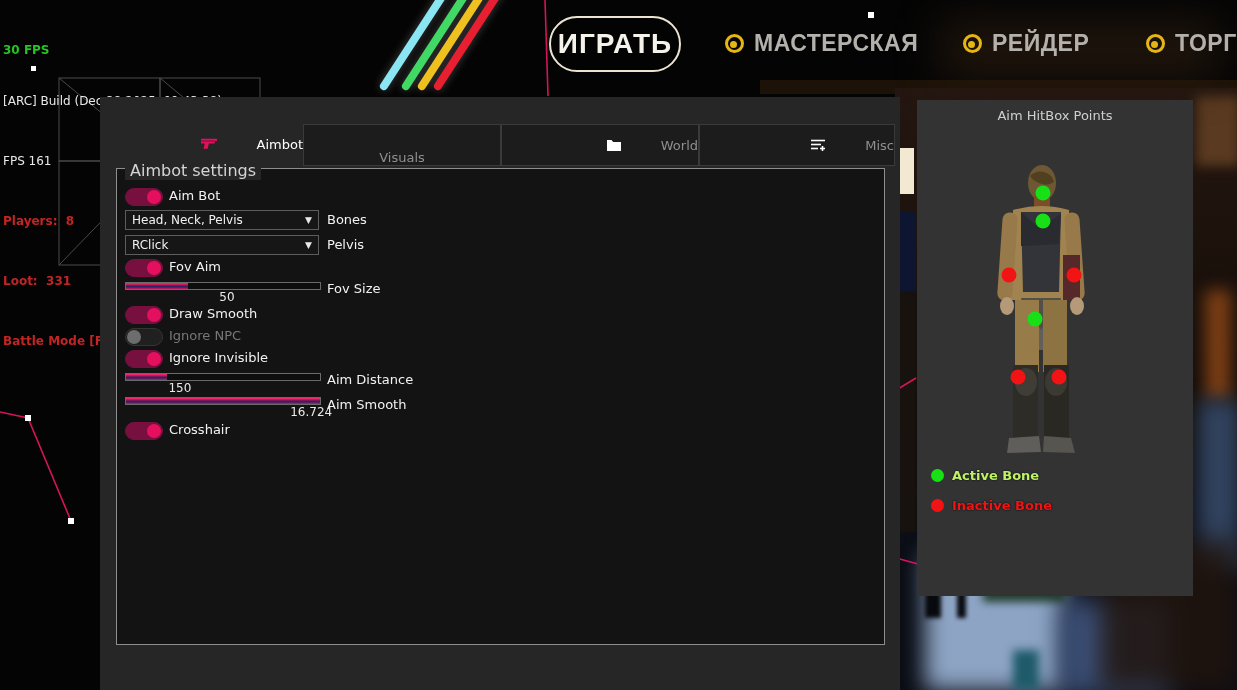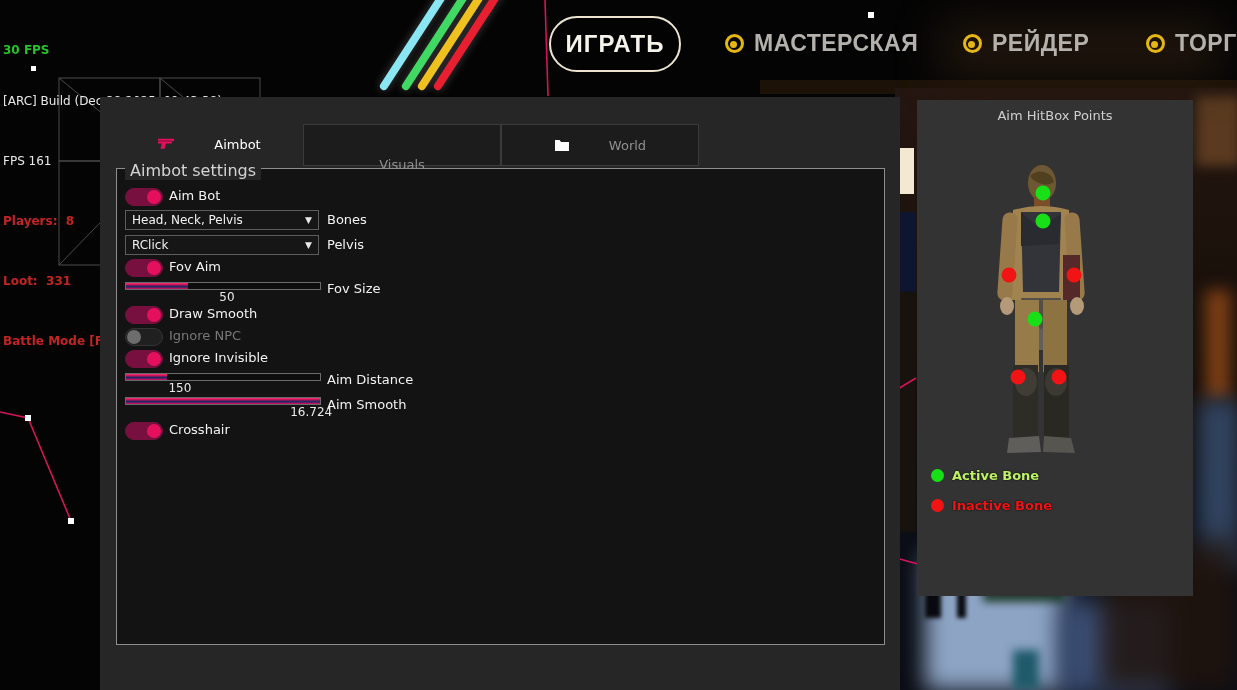--- a/index.html
+++ b/index.html
@@ -38,33 +38,33 @@
 
   
   .hud{left:3px;top:0;font-size:12px;line-height:20px;white-space:pre;}
   .hud div{height:20px;}
   .hud-fps30{color:#27c427;font-weight:bold;margin-bottom:-9px;}
   .hud-white{color:#e9e9e9;}
   .hud-red{color:#c32525;font-weight:bold;}
 
   
   .play-btn{left:549px;top:16px;width:128px;height:52px;border:2px solid #ece4d0;border-radius:30px;
-    display:flex;align-items:center;justify-content:center;color:#f5f2ea;font-size:24px;font-weight:bold;
+    display:flex;align-items:center;justify-content:center;color:#f5f2ea;font-size:28px;font-weight:bold;
     font-family:"Liberation Sans",sans-serif;letter-spacing:1px;background:rgba(0,0,0,.25);}
   .nav-item{top:28px;height:30px;display:flex;align-items:center;gap:10px;color:#b4b1ac;
     font-size:23px;font-weight:bold;font-family:"Liberation Sans",sans-serif;letter-spacing:.5px;}
   .coin{width:13px;height:13px;border:3px solid #e6b614;border-radius:50%;position:relative;}
   .coin::after{content:"";position:absolute;left:2px;top:4px;width:7px;height:7px;border-radius:50%;background:#e6b614;}
 
   
   svg.lines{left:0;top:0;pointer-events:none;}
 
   
   .panel{left:100px;top:97px;width:800px;height:593px;background:#262626;}
-  .tab{position:absolute;top:27px;height:40px;display:flex;align-items:center;justify-content:center;gap:39px;}
+  .tab{position:absolute;top:27px;height:40px;display:flex;align-items:center;justify-content:flex-end;gap:39px;}
   .tab .lbl{font-size:13px;color:#8f8f8f;}
   .tab.boxed{background:#1c1c1c;border:1px solid #3a3a3a;}
   .tab.active .lbl{color:#ffffff;}
   .fieldset{position:absolute;left:16px;top:71px;width:767px;height:475px;background:#131313;
     border:1px solid #8e8e8e;}
   .legend{position:absolute;left:8px;top:-8px;background:#262626;padding:0 5px;color:#d4d4d4;font-size:16px;}
 
   .toggle{position:absolute;left:8px;width:36px;height:16px;border-radius:9px;background:#202020;border:1px solid #343434;}
   .toggle .knob{position:absolute;top:1px;left:1px;width:14px;height:14px;border-radius:50%;background:#6d6d6d;}
   .toggle.on{background:#77103f;border-color:#77103f;}
@@ -181,20 +181,32 @@
         <path d="M3 14 a5 5 0 0 1 10 0 z" fill="#ffffff"></path>
       </svg>
       <span class="lbl">Visuals</span>
     </div>
     <div class="tab boxed" style="left:401px;width:196px;">
       <svg width="16" height="13" viewBox="0 0 16 13">
         <path d="M1 1 h4.5 l1.6 2 H15 v9 H1 z" fill="#ffffff"></path>
       </svg>
       <span class="lbl">World</span>
     </div>
+    <div class="tab boxed" style="left:599px;width:194px;">
+      <svg width="16" height="14" viewBox="0 0 16 14">
+        <g stroke="#ffffff" stroke-width="1.6">
+          <line x1="1" y1="2.5" x2="15" y2="2.5"></line>
+          <line x1="1" y1="6.5" x2="11" y2="6.5"></line>
+          <line x1="1" y1="10.5" x2="8" y2="10.5"></line>
+          <line x1="12.5" y1="8" x2="12.5" y2="13"></line>
+          <line x1="10" y1="10.5" x2="15" y2="10.5"></line>
+        </g>
+      </svg>
+      <span class="lbl">Misc</span>
+    </div>
 
     <div class="fieldset">
       <div class="legend">Aimbot settings</div>
 
       <div class="toggle on" style="top:19px;">
           <div class="knob"></div>
         </div>
       <div class="t-label" style="top:18px;">Aim Bot</div>
 
       <div class="select" style="top:41px;">

